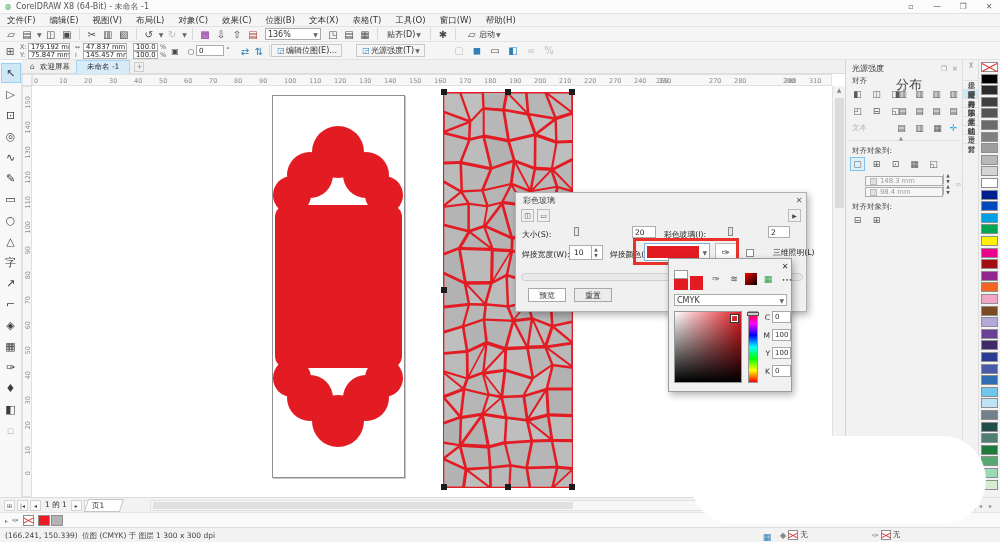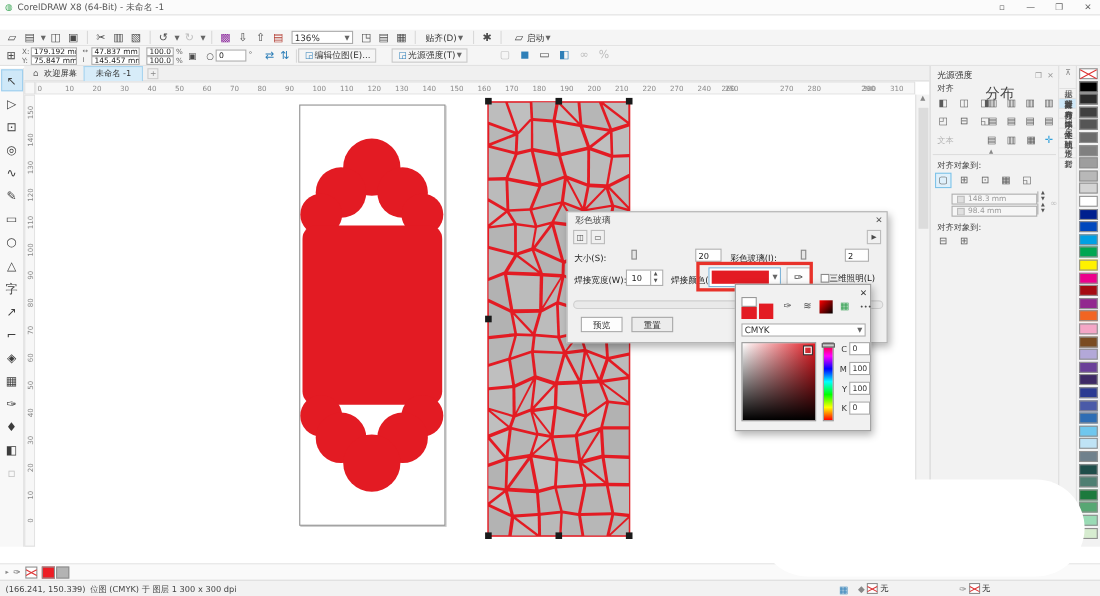--- a/index.html
+++ b/index.html
@@ -62,20 +62,34 @@
     <span class="ic" style="width:16px;color:#3aa655;font-size:8px">◍</span>
     <span style="font-size:8px;color:#555">CorelDRAW X8 (64-Bit) - 未命名 -1</span>
     <span id="win-controls" class="row" style="position:absolute;right:6px;top:1px;gap:16px">
         <span class="ic" style="font-size:8px;color:#666;width:10px;height:10px">▫</span>
         <span class="ic" style="font-size:8px;color:#666;width:10px;height:10px">—</span>
         <span class="ic" style="font-size:8px;color:#666;width:10px;height:10px">❐</span>
         <span class="ic" style="font-size:8px;color:#666;width:10px;height:10px">✕</span>
       </span>
   </div>
 
+  <div class="bar row" style="top:14px;height:13px" id="menubar">
+      <span class="menu-item">文件(F)</span>
+      <span class="menu-item">编辑(E)</span>
+      <span class="menu-item">视图(V)</span>
+      <span class="menu-item">布局(L)</span>
+      <span class="menu-item">对象(C)</span>
+      <span class="menu-item">效果(C)</span>
+      <span class="menu-item">位图(B)</span>
+      <span class="menu-item">文本(X)</span>
+      <span class="menu-item">表格(T)</span>
+      <span class="menu-item">工具(O)</span>
+      <span class="menu-item">窗口(W)</span>
+      <span class="menu-item">帮助(H)</span>
+    </div>
 
   <div class="bar row" style="top:27px;height:15px;padding-left:4px;gap:2px" id="toolbar1">
       <span class="ic">▱</span>
       <span class="ic">▤</span>
       <span class="dd">▼</span>
       <span class="ic">◫</span>
       <span class="ic">▣</span>
       <span class="sep"></span>
       <span class="ic">✂</span>
       <span class="ic">▥</span>
@@ -538,21 +552,21 @@
           <span>▲</span>
           <span>▼</span>
         </span>
       </span>
     <span class="dlg-lbl abs" style="left:94px;top:56px">焊接颜色(C):</span>
     <span class="abs row" style="left:128px;top:50px;width:66px;height:18px;background:#fff;border:1px solid #7fb4d8;padding:2px">
       <span style="flex:1;height:100%;background:#e31b23"></span>
       <span class="dd" style="margin-left:3px">▼</span>
     </span>
     <span class="abs" style="left:199px;top:50px;width:22px;height:18px;background:#fdfdfd;border:1px solid #bbb;display:flex;align-items:center;justify-content:center;font-size:10px">✑</span>
-    <span class="abs row" style="left:230px;top:54px;gap:0">
+    <span class="abs row" style="left:230px;top:54px;gap:19px">
       <span style="width:8px;height:8px;background:#fff;border:1px solid #8a8a8a"></span>
       <span class="dlg-lbl">三维照明(L)</span>
     </span>
 
     <div class="abs" style="left:5px;top:80px;width:282px;height:8px;background:#e9e9e9;border:1px solid #cfcfcf;border-radius:4px"></div>
     <span class="pbtn abs" style="left:12px;top:95px;width:38px;height:14px">预览</span>
     <span class="pbtn abs" style="left:58px;top:95px;width:38px;height:14px;background:#ececec">重置</span>
   </div>
 
   <div class="abs" style="left:633px;top:238px;width:106px;height:27px;border:3px solid #e8322a;z-index:11"></div>
@@ -594,20 +608,40 @@
           <span class="ch-lbl">Y</span>
           <span class="ch-box">100</span>
         </span>
         <span class="row" style="position:absolute;left:0;top:54px">
           <span class="ch-lbl">K</span>
           <span class="ch-box">0</span>
         </span>
       </span>
   </div>
 
+  <div class="abs row" style="left:0;top:497px;width:1000px;height:15px;background:#f2f2f2;border-top:1px solid #ddd;padding-left:4px">
+    <span id="pagenav-left" class="row" style="gap:2px">
+        <span class="ic" style="width:11px;height:11px;border:1px solid #d5d5d5;font-size:6px;background:#fbfbfb">⊞</span>
+        <span class="ic" style="width:11px;height:11px;border:1px solid #d5d5d5;font-size:6px;background:#fbfbfb">|◂</span>
+        <span class="ic" style="width:11px;height:11px;border:1px solid #d5d5d5;font-size:6px;background:#fbfbfb">◂</span>
+      </span>
+    <span style="font-size:7.5px;margin:0 4px">1 的 1</span>
+    <span id="pagenav-right" class="row" style="gap:2px">
+        <span class="ic" style="width:11px;height:11px;border:1px solid #d5d5d5;font-size:6px;background:#fbfbfb">▸</span>
+        <span class="ic" style="width:11px;height:11px;border:1px solid #d5d5d5;font-size:6px;background:#fbfbfb">▸|</span>
+        <span class="ic" style="width:11px;height:11px;border:1px solid #d5d5d5;font-size:6px;background:#fbfbfb">⊞</span>
+      </span>
+    <span class="abs" style="left:86px;top:1px;width:36px;height:13px;background:#fff;border:1px solid #c5c5c5;transform:skewX(-18deg)"></span>
+    <span class="abs" style="left:92px;top:3px;font-size:7.5px">页1</span>
+    <span class="abs" style="left:150px;top:2px;width:826px;height:11px;background:#f7f7f7;border:1px solid #e0e0e0">
+      <span class="abs" style="left:2px;top:1px;width:420px;height:7px;background:#e0e0e0"></span>
+    </span>
+    <span class="abs" style="left:979px;top:4px;font-size:6px;color:#888">◂</span>
+    <span class="abs" style="left:989px;top:4px;font-size:6px;color:#888">▸</span>
+  </div>
 
   <div class="abs row" style="left:0;top:512px;width:1000px;height:15px;background:#fafafa;border-top:1px solid #e5e5e5;padding-left:5px;gap:4px">
     <span style="font-size:6px;color:#888">▸</span>
     <span style="font-size:8px;color:#666">✑</span>
     <span class="nonebox swatch" style="width:11px;height:11px"></span>
     <span id="docpal-colors" class="row" style="gap:1px">
         <span class="swatch" style="width: 12px; height: 11px; background: rgb(237, 28, 36);"></span>
         <span class="swatch" style="width: 12px; height: 11px; background: rgb(179, 179, 179);"></span>
       </span>
   </div>

